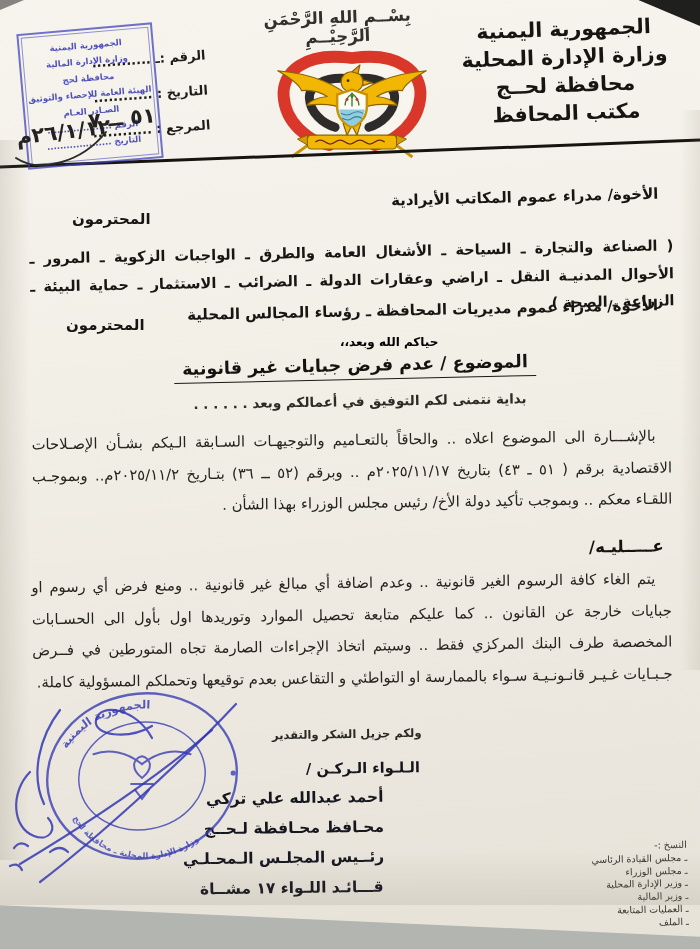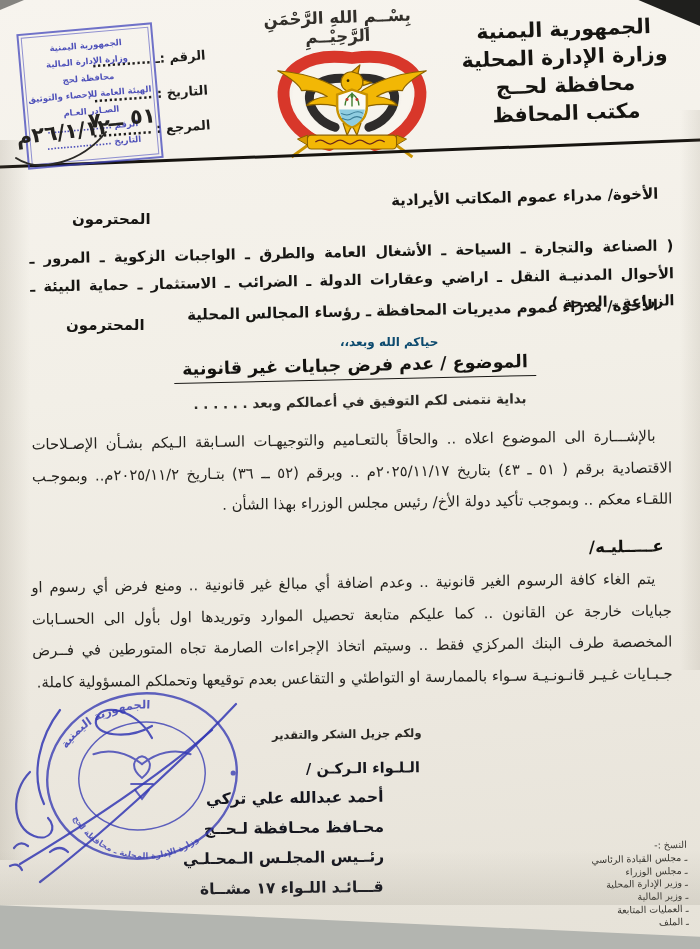--- a/index.html
+++ b/index.html
@@ -40,21 +40,21 @@
   .rstamp::after{content:"";position:absolute;inset:2px;border:1px solid rgba(58,62,186,.55);}
   .hwref{left:88px;top:106px;font-size:21px;font-weight:600;color:#23221f;transform:rotate(-5deg);direction:rtl;white-space:nowrap;}
   .hwdate{left:16px;top:120px;font-size:21px;font-weight:600;color:#23221f;transform:rotate(-7deg);direction:rtl;white-space:nowrap;}
   .hwflourish{left:6px;top:118px;width:112px;height:62px;}
   
   .addr1{right:42px;top:188px;font-size:15px;font-weight:bold;direction:rtl;color:#171613;transform:rotate(-1.5deg);white-space:nowrap;}
   .hon1{left:72px;top:210px;font-size:15px;font-weight:bold;direction:rtl;color:#171613;}
   .offices{right:26px;left:30px;top:238px;font-size:14.6px;font-weight:bold;direction:rtl;text-align:justify;line-height:27.5px;color:#171613;transform:rotate(-1.2deg);}
   .addr2{right:42px;top:301px;font-size:15px;font-weight:bold;direction:rtl;color:#171613;transform:rotate(-1.2deg);white-space:nowrap;}
   .hon2{left:66px;top:316px;font-size:15px;font-weight:bold;direction:rtl;color:#171613;}
-  .greet{left:340px;top:335px;font-size:12px;font-weight:bold;direction:rtl;color:#0c4a6e;}
+  .greet{left:340px;top:335px;font-size:12px;font-weight:bold;direction:rtl;color:#000000;}
   
   .subject{left:120px;right:110px;top:355px;text-align:center;transform:rotate(-1.3deg);}
   .subject span{display:inline-block;border-bottom:1.8px solid #1b1a17;padding:0 8px 4px;font-size:17.5px;font-weight:bold;direction:rtl;color:#14130f;}
   .salut{left:170px;right:150px;top:393px;text-align:center;font-size:13.5px;font-weight:600;color:#2d2b26;transform:rotate(-1deg);direction:rtl;}
   .para{right:28px;left:32px;font-size:14.8px;line-height:31.5px;text-align:justify;direction:rtl;color:#26241f;transform:rotate(-0.8deg);text-indent:16px;}
   .p1{top:424px;}
   .alayhi{right:36px;top:537px;font-size:16.5px;font-weight:bold;direction:rtl;color:#14130f;transform:rotate(-1deg);}
   .p2{top:567px;}
   .closing{left:272px;top:727px;font-size:11.5px;font-weight:bold;color:#2a2823;transform:rotate(-1deg);direction:rtl;}
   

